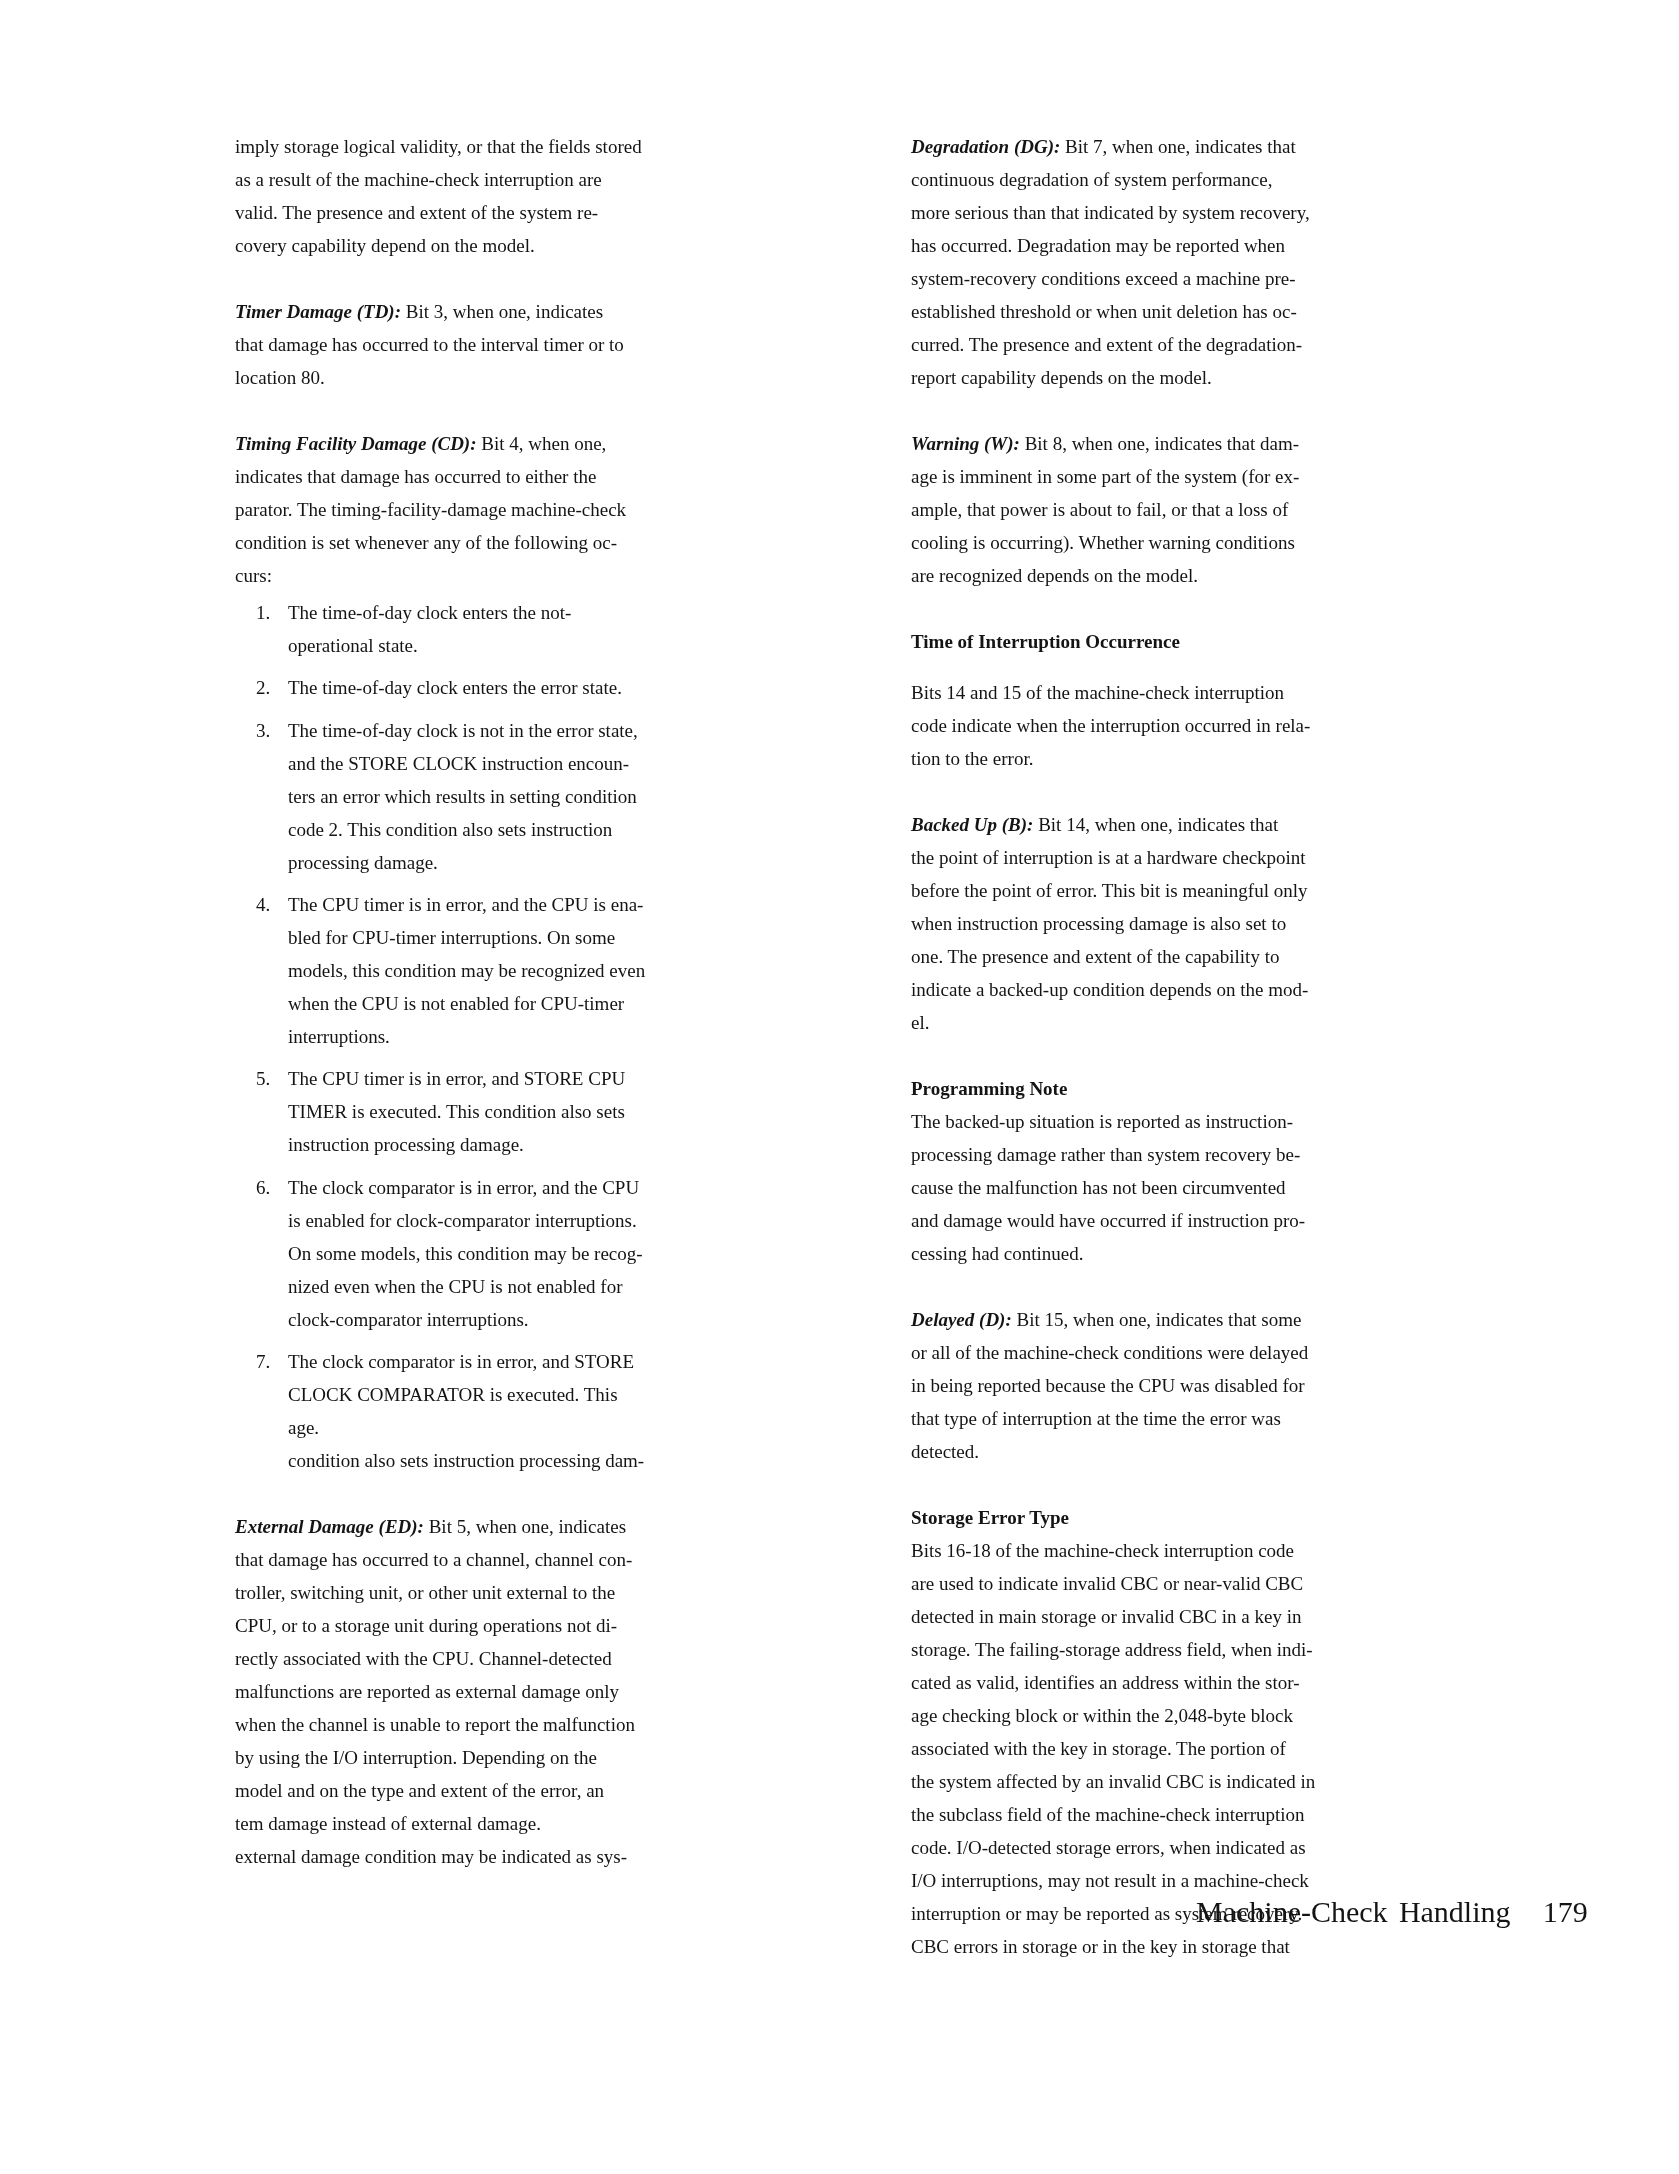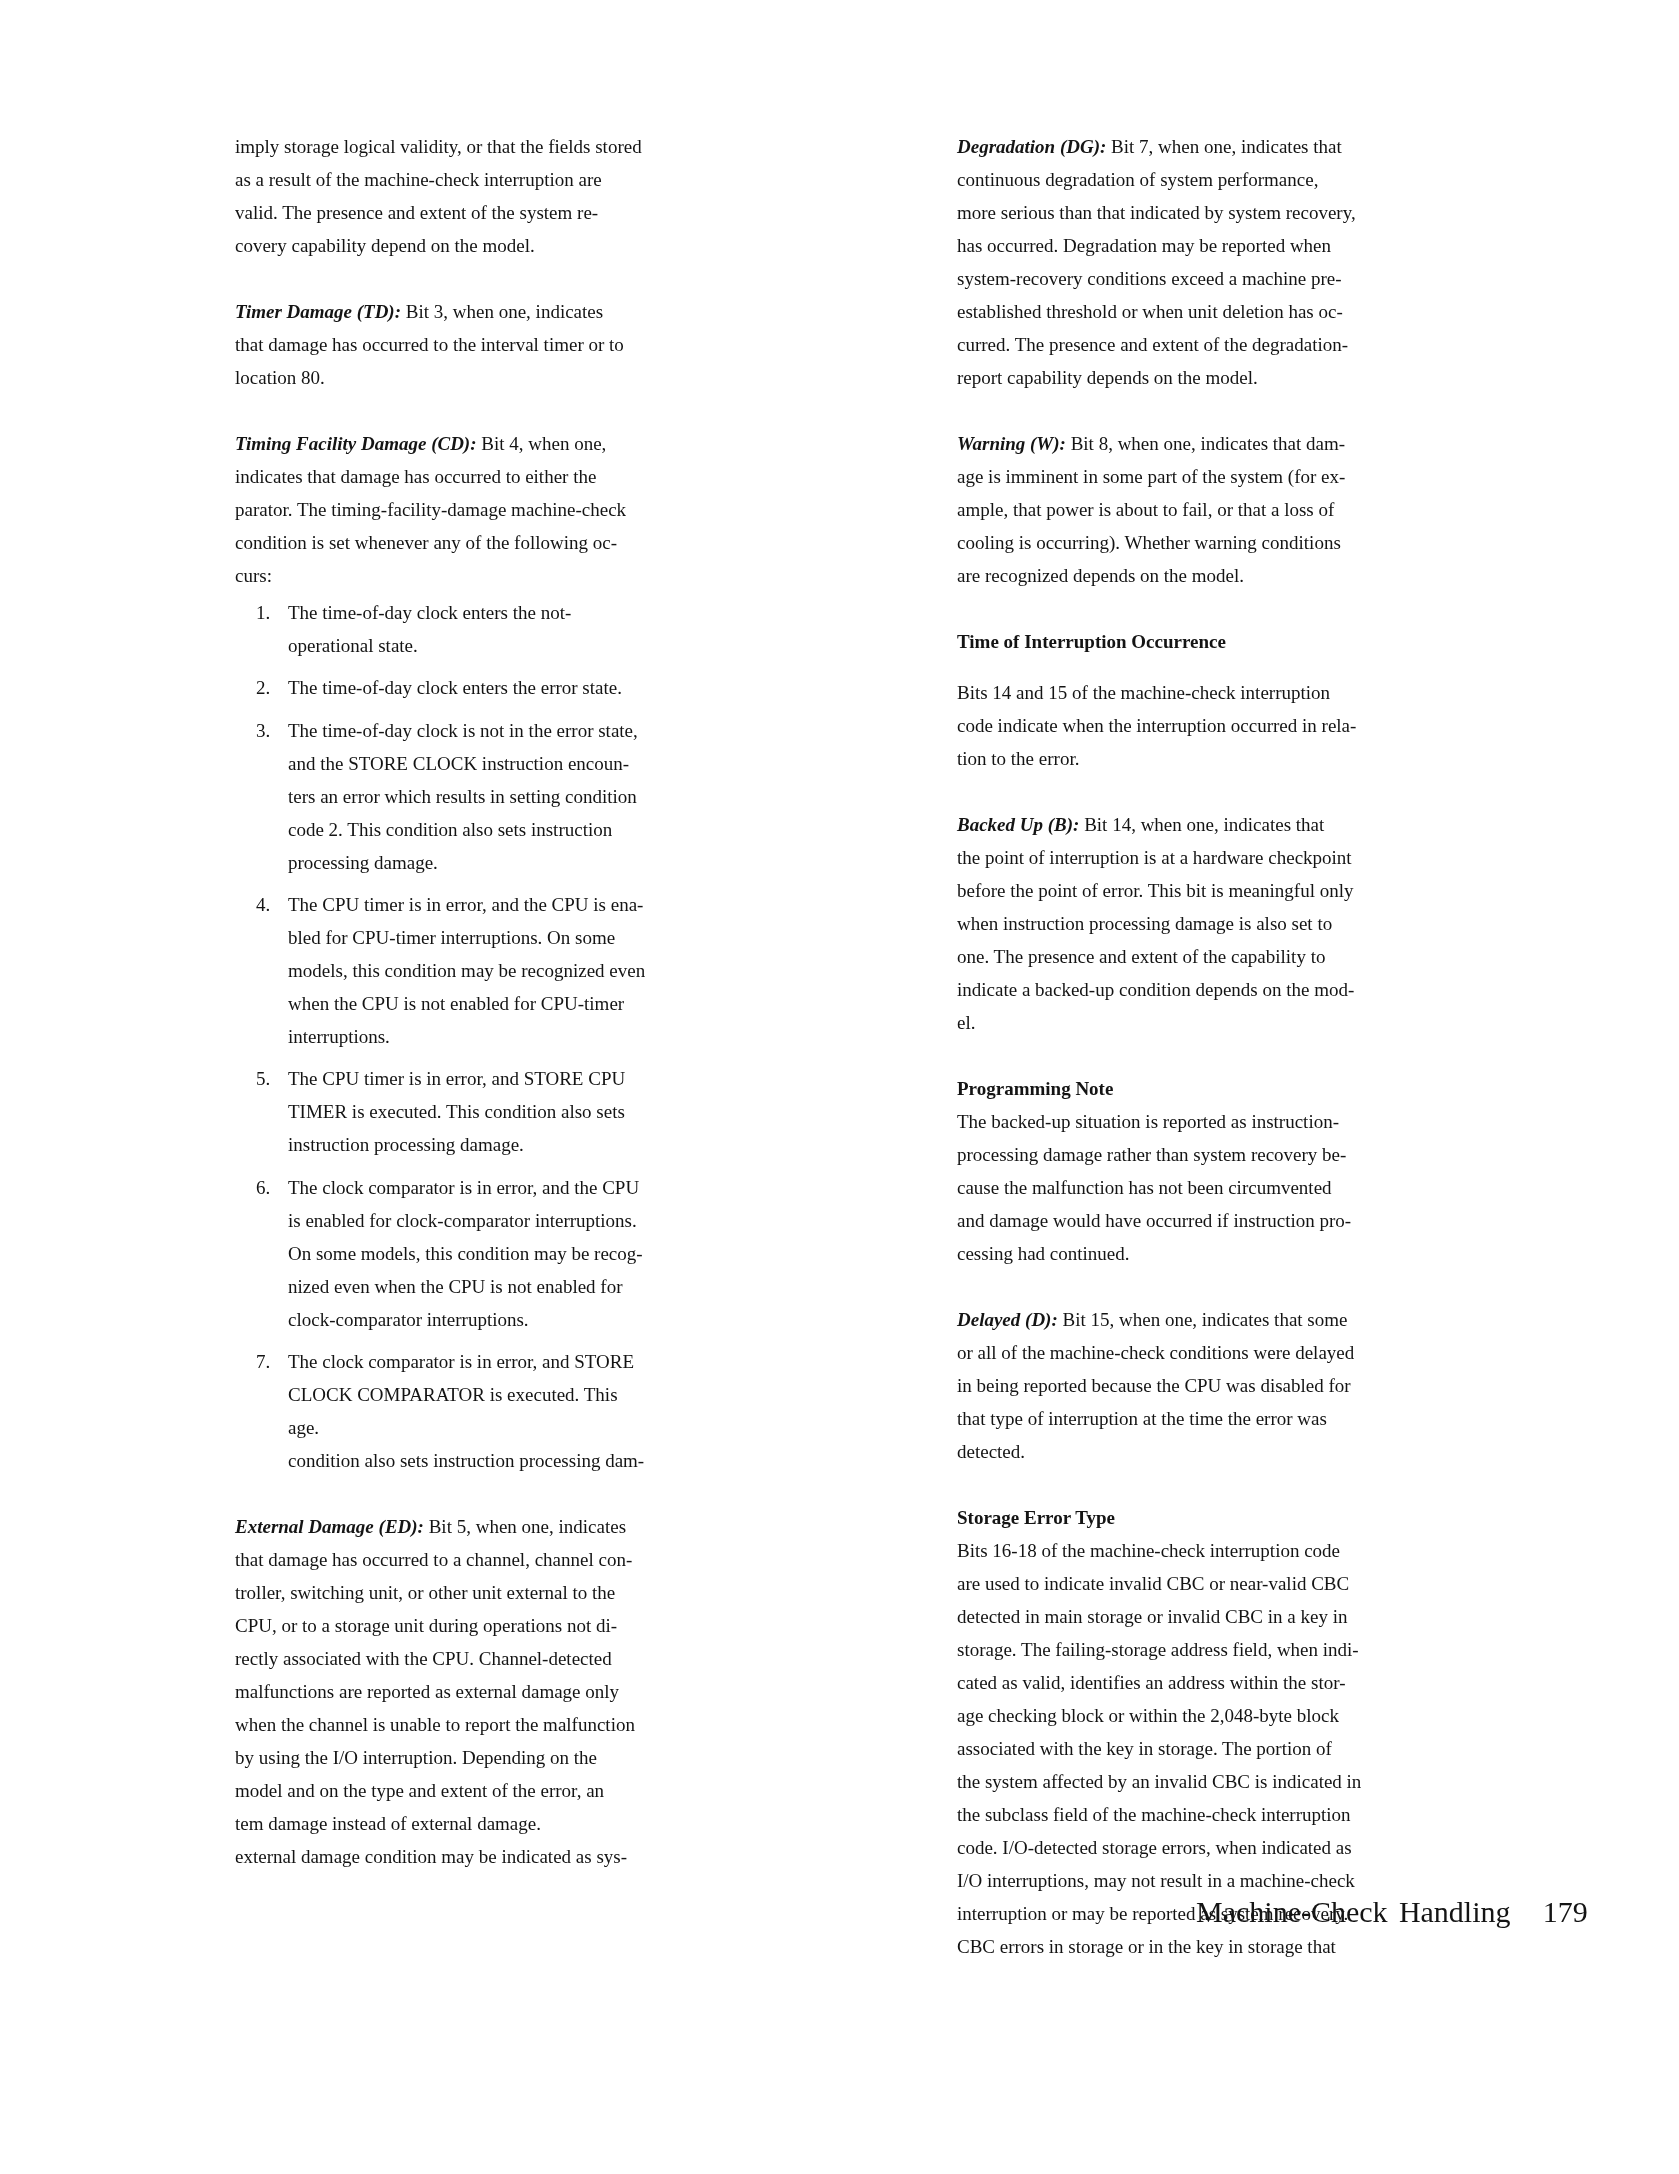--- a/index.html
+++ b/index.html
@@ -6,21 +6,21 @@
   body {
     width: 1680px; height: 2174px; position: relative; overflow: hidden;
     font-family: "Liberation Serif", "DejaVu Serif", serif;
     color: #141414;
   }
   .col {
     position: absolute; top: 130px; width: 621px;
     font-size: 19px; line-height: 33px;
   }
   .col-left { left: 235px; }
-  .col-right { left: 957px; width: 629px; }
+  .col-right { left: 911px; width: 629px; }
   .line { white-space: nowrap; display: block; }
   .para { margin-bottom: 33px; }
   .term { font-weight: bold; font-style: italic; }
   .heading { font-weight: bold; display: block; margin-bottom: 18px; }
   .heading.tight { margin-bottom: 0; }
   .list { margin: 3.8px 0 33px 0; padding: 0; }
   .list-item { display: flex; margin-bottom: 9.4px; }
   .list-item .num { width: 32px; padding-left: 21px; flex: none; }
   .list-item .txt { flex: 1; }
   .footer {

